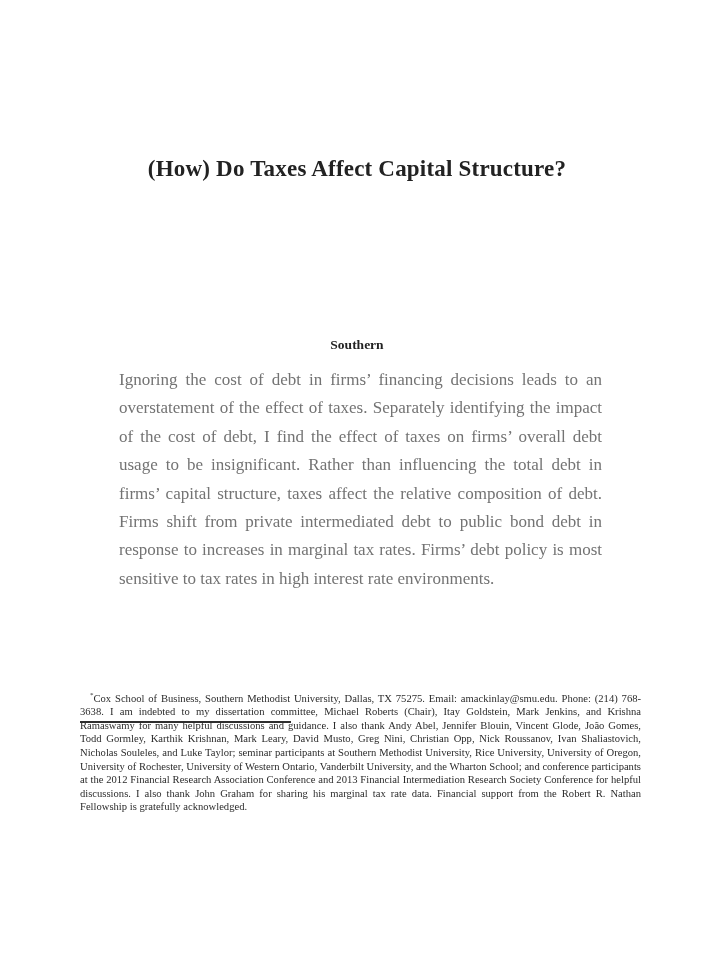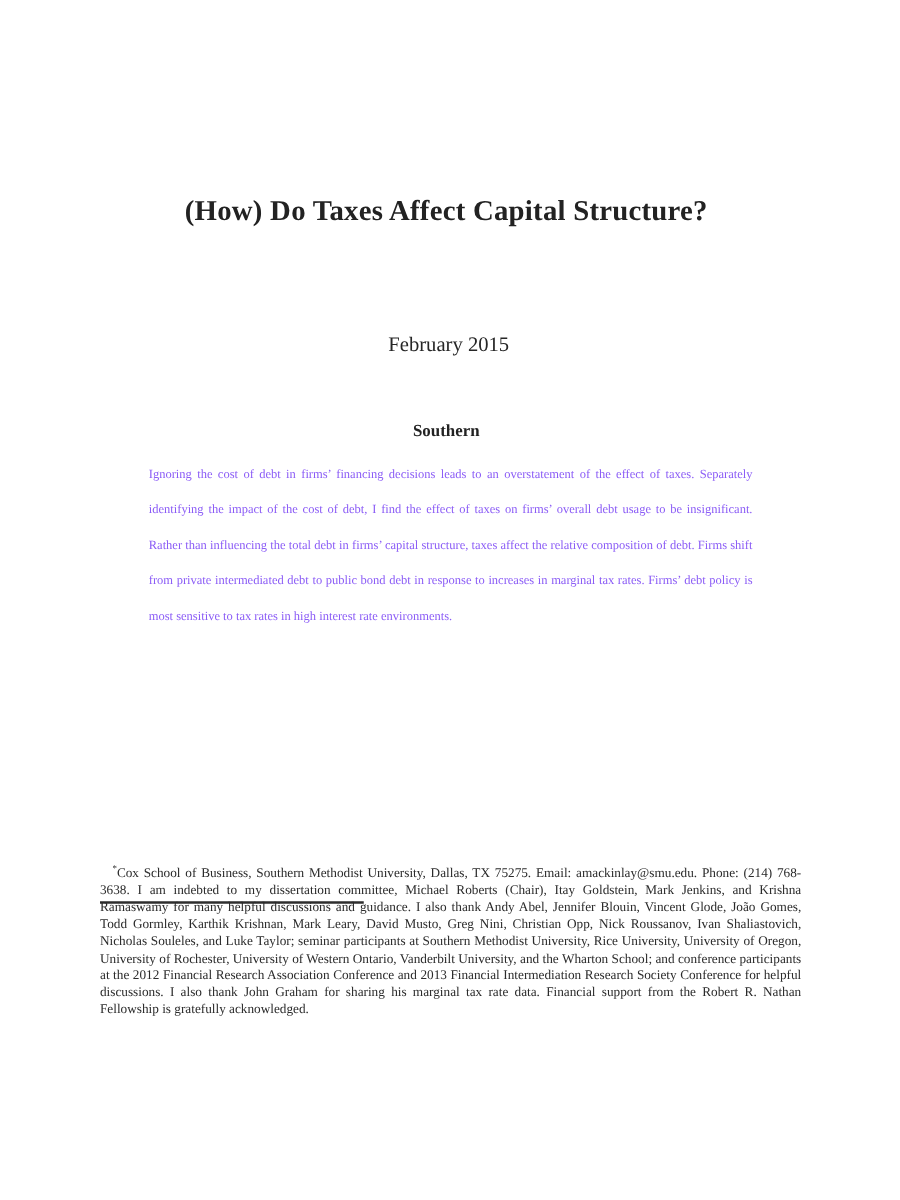--- a/index.html
+++ b/index.html
@@ -55,24 +55,24 @@
     font-size: 13.5px;
     font-weight: bold;
     color: #222222;
   }
 
   .abstract-body {
     position: absolute;
     top: 366px;
     left: 119px;
     width: 483px;
-    font-size: 10px;
+    font-size: 17px;
     line-height: 28.4px;
     text-align: justify;
-    color: #8b5cf6;
+    color: #737373;
   }
 
   .jel-line {
     position: absolute;
     top: 666px;
     left: 80px;
     width: 560px;
     font-size: 13.2px;
     text-indent: 26px;
     color: #2b2b2b;
@@ -111,21 +111,20 @@
   .footnote-body sup { font-size: 7px; vertical-align: super; }
 </style>
 </head>
 <body>
 
 <div class="page">
 
   <h1 class="doc-title">(How) Do Taxes Affect Capital Structure?</h1>
 
 
-  <div class="doc-date">February 2015</div>
 
   <div class="abstract-heading">Southern</div>
 
   <p class="abstract-body">Ignoring the cost of debt in firms’ financing decisions leads to an overstatement of the effect of taxes. Separately identifying the impact of the cost of debt, I find the effect of taxes on firms’ overall debt usage to be insignificant. Rather than influencing the total debt in firms’ capital structure, taxes affect the relative composition of debt. Firms shift from private intermediated debt to public bond debt in response to increases in marginal tax rates. Firms’ debt policy is most sensitive to tax rates in high interest rate environments.</p>
 
 
 
   <div class="footnote-rule"></div>
 
   <p class="footnote-body">

